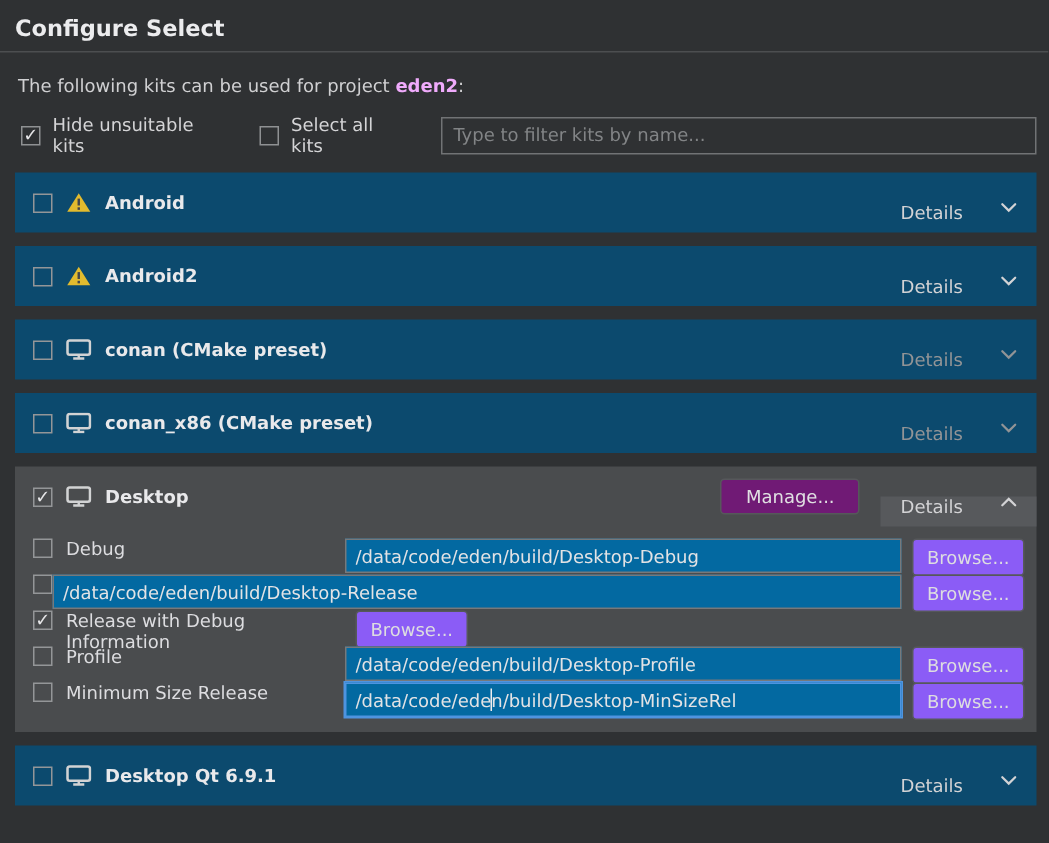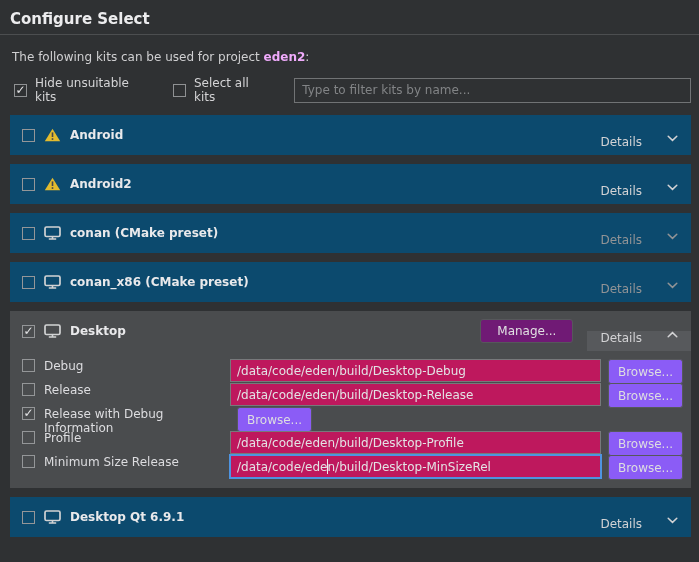--- a/index.html
+++ b/index.html
@@ -59,21 +59,21 @@
   }
 
   .kit-section { background:#4a4c4e; margin-bottom:9px; padding-bottom:9px; }
   .kit-section .kit-head { background:transparent; margin-bottom:8px; }
 
   .config-row { display:flex; align-items:flex-start; height:24px; margin:0 8px 0 12px; }
   .config-row:last-child { margin-bottom:0; }
   .config-label { margin-left:9px; width:186px; flex:none; color:#dddde0; }
   .path-wrap { position:relative; flex:1; display:flex; }
   .path {
-    flex:1; height:23px; background:#be185d;
+    flex:1; height:23px; background:#0369a1;
     border:1px solid #77797b; color:#e3e3e5;
     padding:1px 6px; font:inherit; font-size:12px; min-width:0;
   }
   .path-wrap.focused .path { border-color:#4e94e0; box-shadow:0 0 0 1px #4e94e0; }
   .caret { display:none; position:absolute; left:97px; top:4px; width:1px; height:15px; background:#ededef; }
   .path-wrap.focused .caret { display:block; }
   .browse-btn {
     margin-left:7px; width:75px; height:25px; flex:none;
     background:#8b5cf6; border:1px solid #56585b; border-radius:3px;
     color:#dddde0; font:inherit; font-size:12px; cursor:pointer;
@@ -208,21 +208,20 @@
           <span class="config-label">Debug</span>
           <span class="path-wrap">
             <input class="path" type="text" value="/data/code/eden/build/Desktop-Debug" style="">
 
           </span>
           <button class="browse-btn">Browse...</button>
         </div>
 
         <div class="config-row">
           <span class="cb"></span>
-          <span class="config-label">Release</span>
           <span class="path-wrap">
             <input class="path" type="text" value="/data/code/eden/build/Desktop-Release" style="">
 
           </span>
           <button class="browse-btn">Browse...</button>
         </div>
 
         <div class="config-row">
           <span class="cb checked">
               <span class="mark">✓</span>

